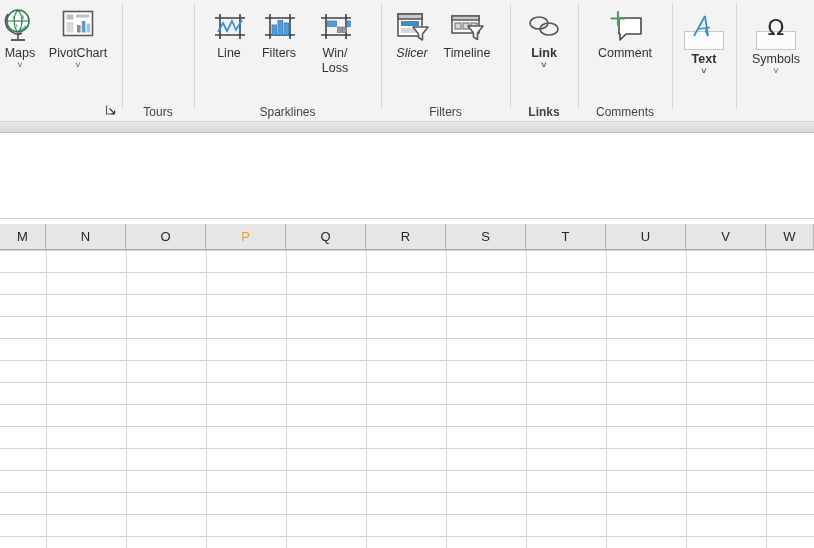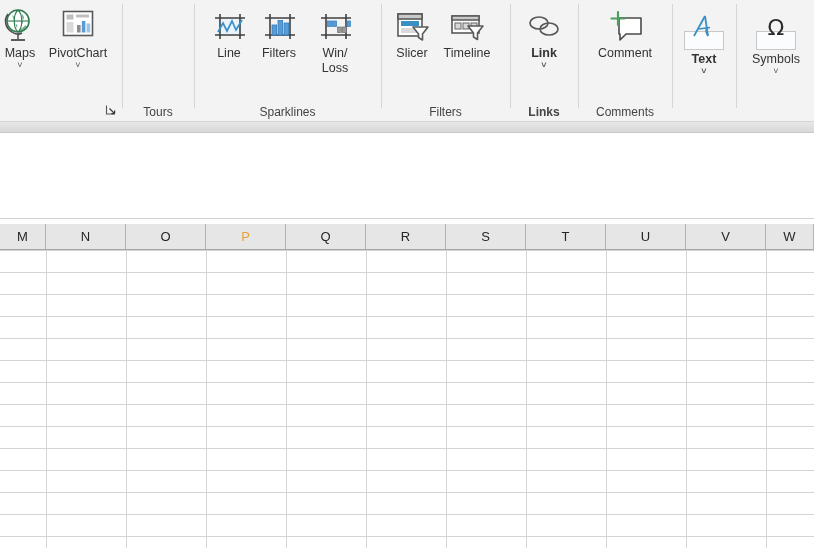--- a/index.html
+++ b/index.html
@@ -239,21 +239,21 @@
       <span class="lbl">Loss</span>
     </div>
 
     <div class="group-label">Sparklines</div>
   </div>
 
   <div class="group-sep" style="left:381px;"></div>
 
   <div class="group" style="left:382px; width:127px;">
 
-    <div class="btn" style="left:4px; top:6px; width:52px;">
+    <div class="btn" style="left:4px; top:6px; width:52px;font-style:italic;">
       <span class="ico">
         <svg width="40" height="40" viewBox="0 0 40 40">
           <rect x="6" y="8" width="24" height="22" fill="#ffffff" stroke="#595959" stroke-width="1.6"></rect>
           <rect x="6" y="8" width="24" height="5" fill="#c9c9c9" stroke="#595959" stroke-width="1.6"></rect>
           <rect x="9" y="15" width="18" height="5" fill="#3a8fc4"></rect>
           <rect x="9" y="22" width="18" height="5" fill="#d9d9d9"></rect>
           <path d="M21 21 H36 L30.5 28 V34 L26.5 31.5 V28 Z" fill="#ffffff" stroke="#595959" stroke-width="1.6" stroke-linejoin="round"></path>
         </svg>
       </span>
       <span class="lbl">Slicer</span>

